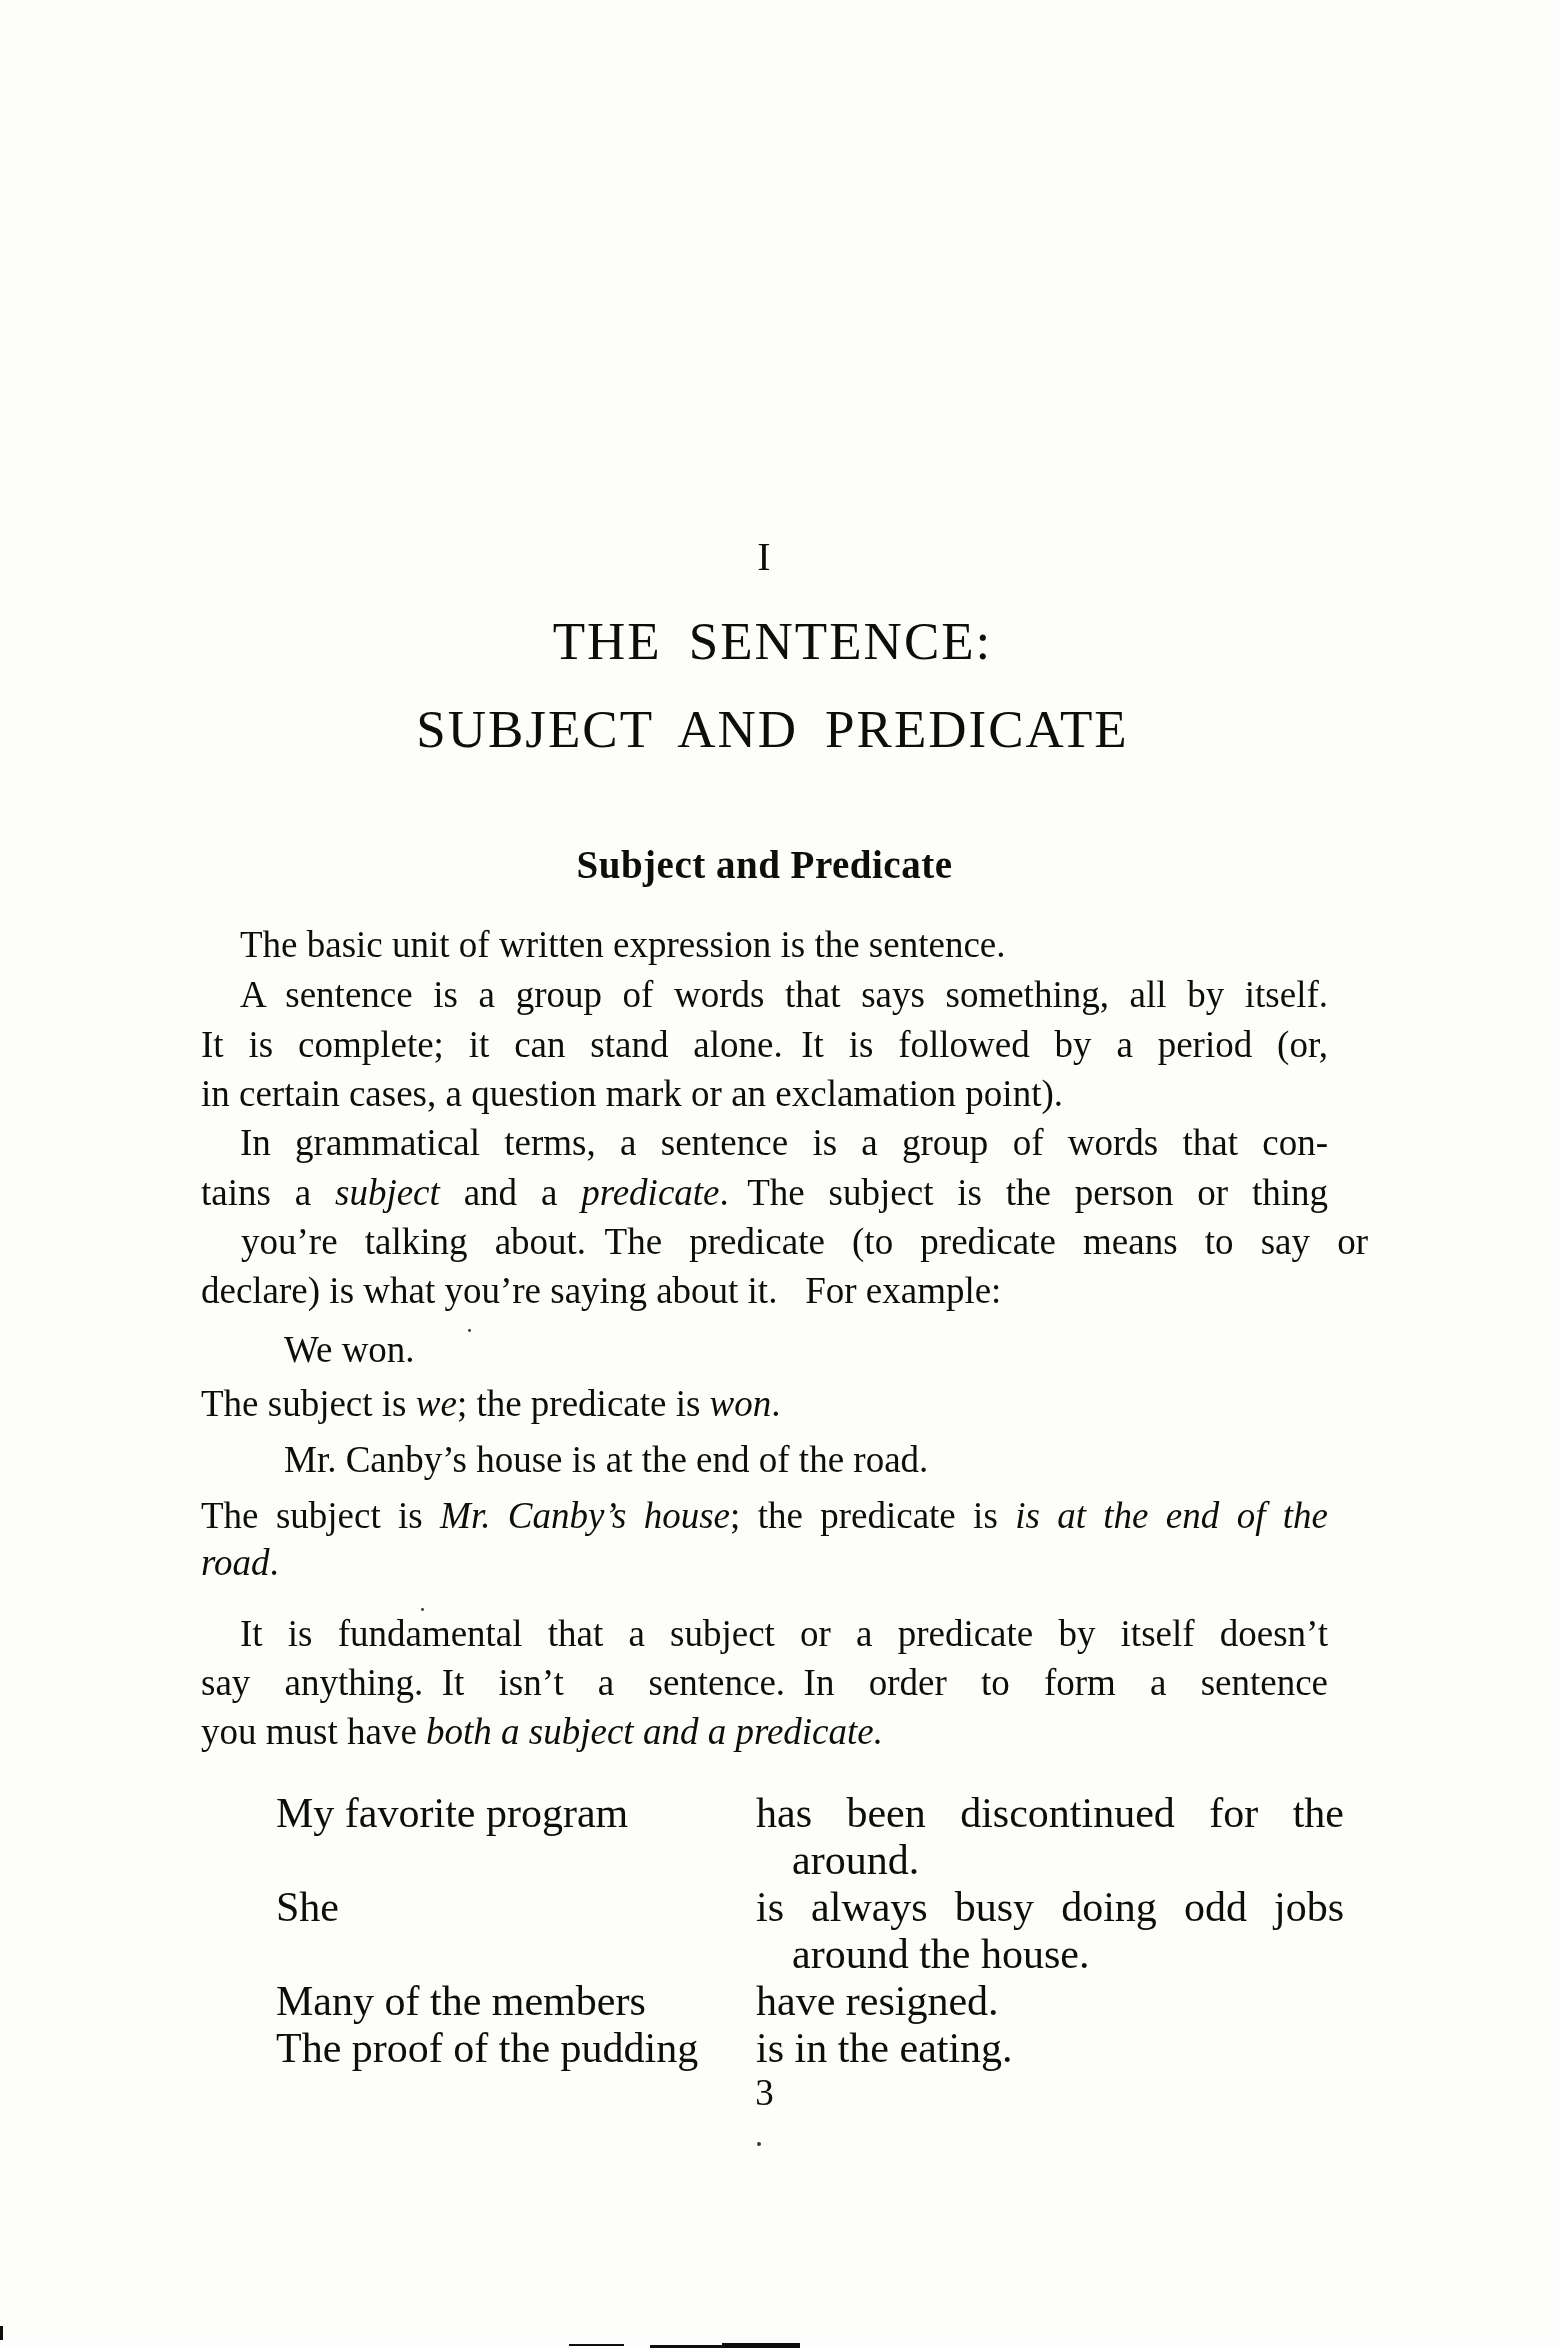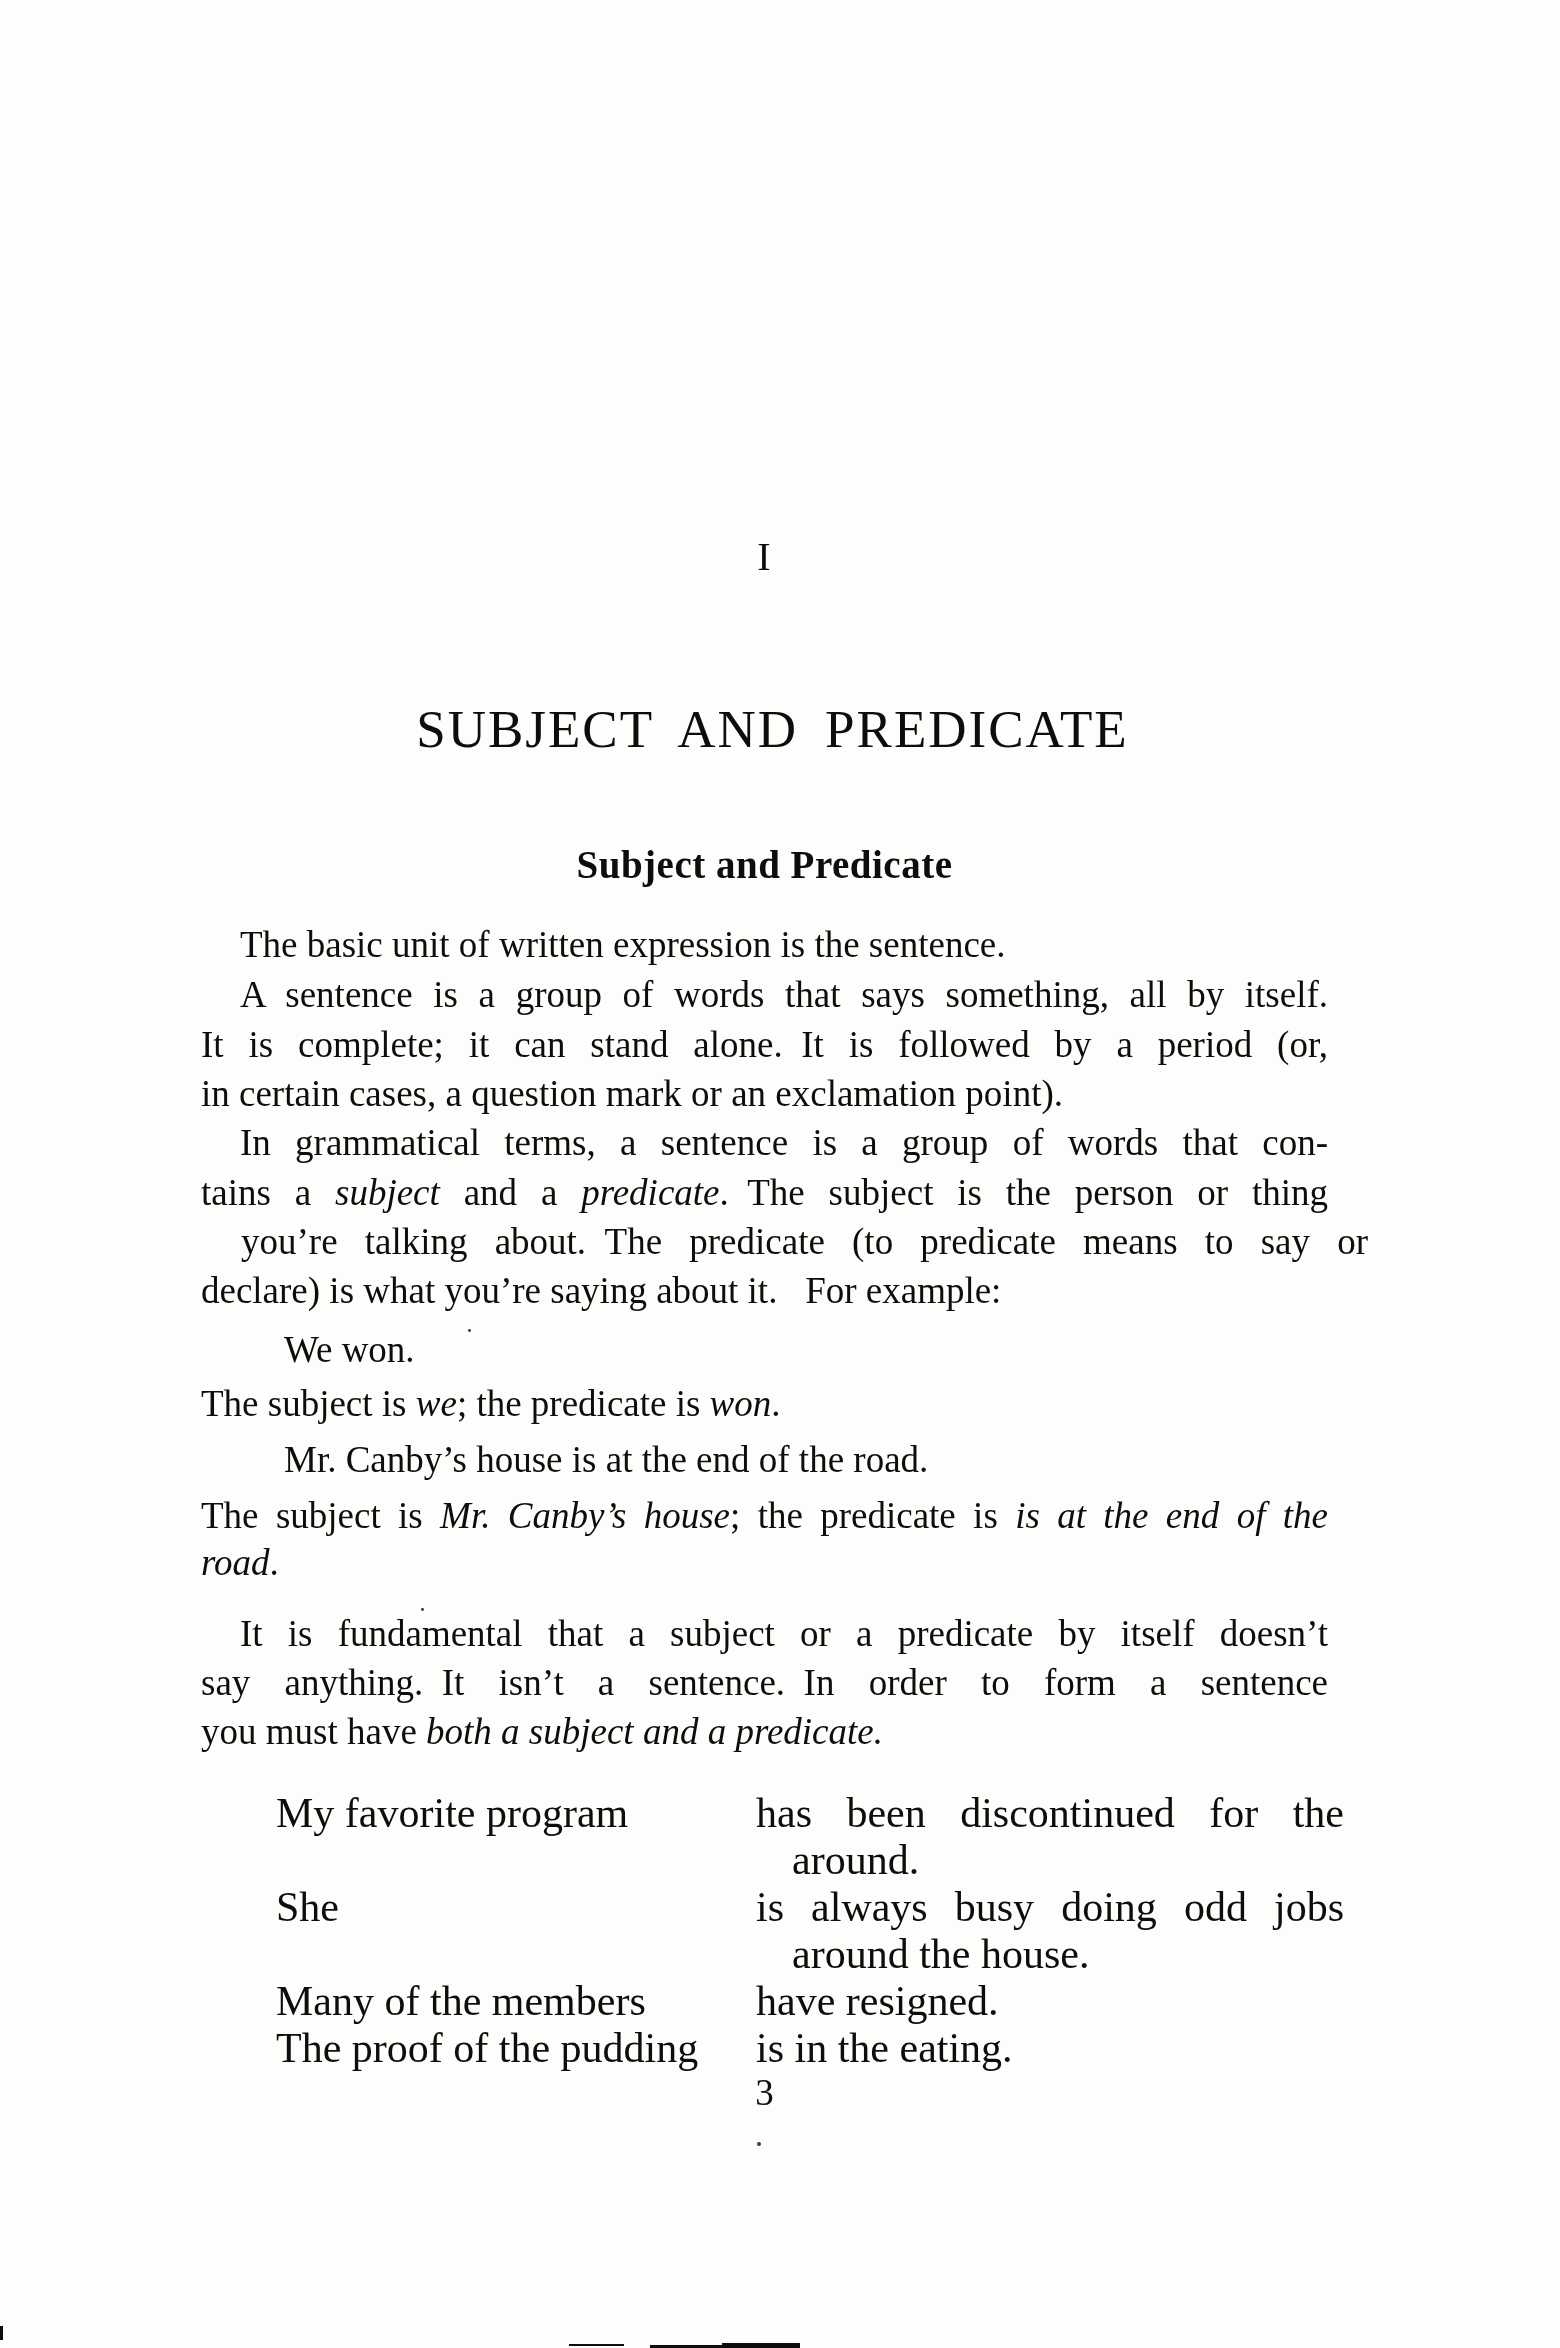--- a/index.html
+++ b/index.html
@@ -27,20 +27,21 @@
   .artifact{position:absolute;background:#0d0d0b;}
   .speck{position:absolute;background:#3a3a36;border-radius:50%;}
 </style>
 </head>
 <body>
 
 <div class="page">
 
   <div class="abs col chapter" style="top:537px">I</div>
 
+  <div class="abs title" style="top:615px;left:201px;width:1143px;text-align:center">THE SENTENCE:</div>
   <div class="abs title" style="top:703px;left:201px;width:1143px;text-align:center">SUBJECT AND PREDICATE</div>
 
   <div class="abs col heading" style="top:845px">Subject and Predicate</div>
 
   <div id="text-layer">
       <div class="bl indent body-w2" style="top: 926px;"><span>The basic unit of written expression is the sentence.</span></div>
       <div class="bl just body-w indent" style="top: 976px;"><span>A sentence is a group of words that says something, all by itself.</span></div>
       <div class="bl just body-w" style="top: 1026px;"><span>It is complete; it can stand alone. It is followed by a period (or,</span></div>
       <div class="bl body-w2" style="top: 1075px;"><span>in certain cases, a question mark or an exclamation point).</span></div>
       <div class="bl just body-w indent" style="top: 1124px;"><span>In grammatical terms, a sentence is a group of words that con-</span></div>

